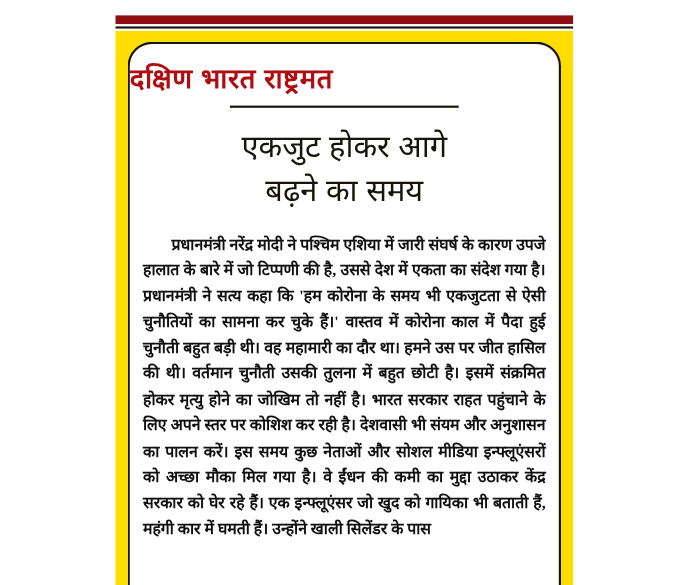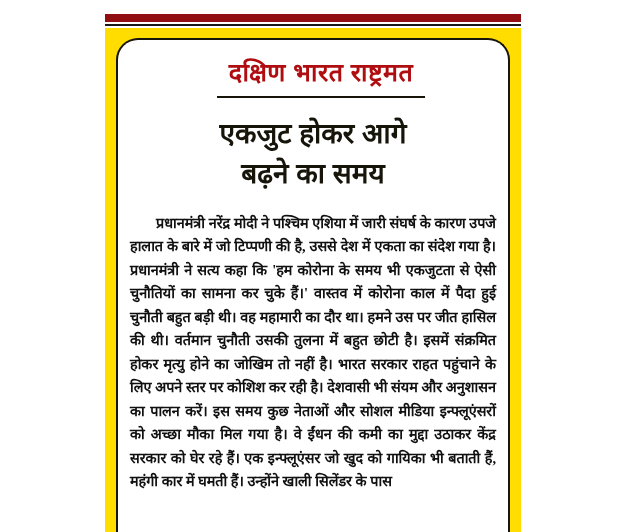--- a/index.html
+++ b/index.html
@@ -58,23 +58,21 @@
     border: 2px solid #17140a;
     border-bottom: none;
     border-top-left-radius: 22px;
     border-top-right-radius: 22px;
     box-sizing: border-box;
     overflow: hidden;
   }
 
   
   .masthead {
-    text-align: center;
     padding-top: 18px;
-    margin-left: 16px;
   }
   .masthead-title {
     color: #b00d10;
     font-size: 25px;
     font-weight: 700;
     letter-spacing: 0.5px;
     line-height: 1.15;
     white-space: nowrap;
   }
   .masthead-divider {
@@ -83,21 +81,21 @@
     background: #17140a;
     margin: 9px auto 0 auto;
   }
 
   
   .headline {
     text-align: center;
     margin-top: 16px;
     color: #17140a;
     font-size: 28px;
-    font-weight: 700;
+    font-weight: 400;
     line-height: 1.42;
   }
   .headline-line { display: block; white-space: nowrap; }
 
   
   .article-body {
     margin: 4px 12px 0 12px;
     color: #101010;
     font-size: 14.4px;
     line-height: 1.63;

